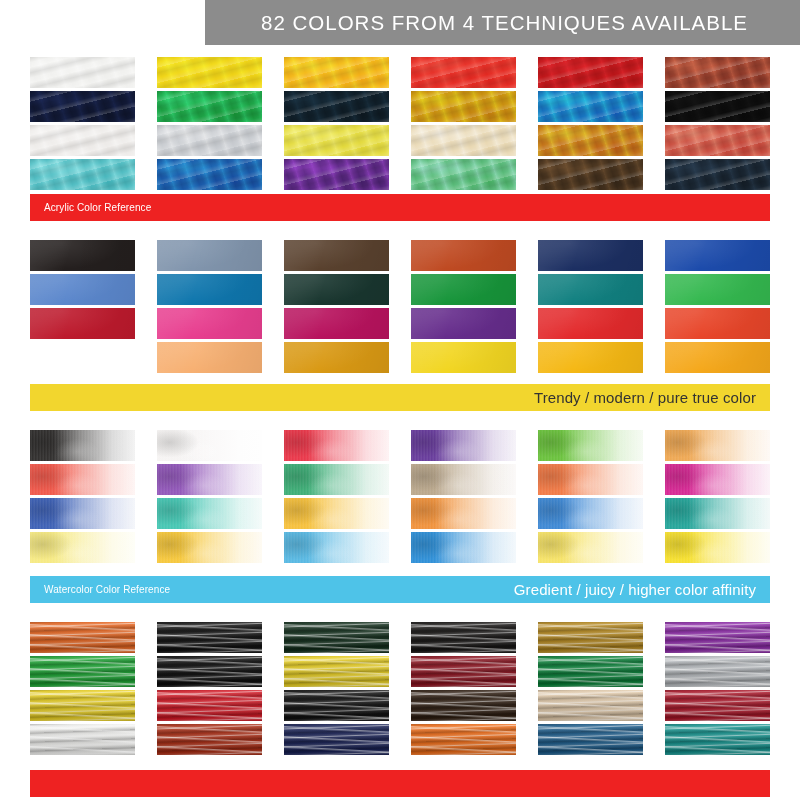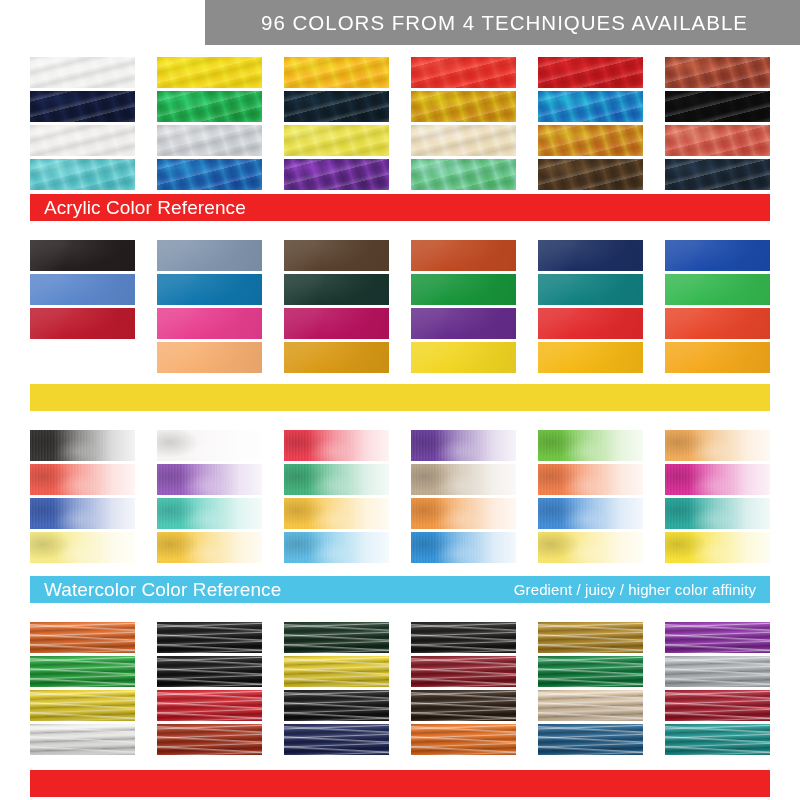--- a/index.html
+++ b/index.html
@@ -173,38 +173,38 @@
     position: absolute;
     left: 30px;
     width: 740px;
     height: 27px;
     display: flex;
     align-items: center;
     box-sizing: border-box;
     padding: 0 14px;
   }
   .label-left {
-    font-size: 19px;
+    font-size: 10px;
     white-space: nowrap;
     letter-spacing: .1px;
   }
   .label-right {
     margin-left: auto;
     font-size: 15px;
     white-space: nowrap;
     letter-spacing: .1px;
   }
 </style>
 </head>
 <body>
 
 <div id="page">
 
   <div class="header-banner">
-    <span class="header-title">96 COLORS FROM 4 TECHNIQUES AVAILABLE</span>
+    <span class="header-title">82 COLORS FROM 4 TECHNIQUES AVAILABLE</span>
   </div>
 
   <div id="sections-host">
       <div class="section">
         <div class="swatch-grid" style="top: 57px;">
           <div class="swatch-row" style="height: 31px; margin-bottom: 3px;">
             <div class="swatch tex-acrylic" title="#f2f2f0" style="background: rgb(242, 242, 240);"></div>
             <div class="swatch tex-acrylic" title="#f2d91b" style="background: rgb(242, 217, 27);"></div>
             <div class="swatch tex-acrylic" title="#f5bc1d" style="background: rgb(245, 188, 29);"></div>
             <div class="swatch tex-acrylic" title="#e8332a" style="background: rgb(232, 51, 42);"></div>
@@ -269,20 +269,21 @@
           <div class="swatch-row" style="height: 31px; margin-bottom: 3px;">
             <div class="swatch empty"></div>
             <div class="swatch tex-gouache" title="#f7b072" style="background: rgb(247, 176, 114);"></div>
             <div class="swatch tex-gouache" title="#d99914" style="background: rgb(217, 153, 20);"></div>
             <div class="swatch tex-gouache" title="#f2d622" style="background: rgb(242, 214, 34);"></div>
             <div class="swatch tex-gouache" title="#f5b814" style="background: rgb(245, 184, 20);"></div>
             <div class="swatch tex-gouache" title="#f5a81b" style="background: rgb(245, 168, 27);"></div>
           </div>
         </div>
         <div class="label-band" style="top: 384px; background: rgb(242, 214, 46); color: rgb(51, 51, 51);">
+          <span class="label-right">Trendy / modern / pure true color</span>
         </div>
       </div>
       <div class="section">
         <div class="swatch-grid" style="top: 430px;">
           <div class="swatch-row" style="height: 31px; margin-bottom: 3px;">
             <div class="swatch tex-water" title="#211f1e" style="background: linear-gradient(90deg, rgb(33, 31, 30) 0%, rgb(33, 31, 30) 22%, rgb(133, 132, 131) 48%, rgb(215, 215, 215) 78%, rgb(242, 242, 242) 100%);"></div>
             <div class="swatch tex-water" title="#f5f3f2" style="background: linear-gradient(90deg, rgb(245, 243, 242) 0%, rgb(245, 243, 242) 22%, rgb(250, 248, 248) 48%, rgb(253, 253, 253) 78%, rgb(254, 254, 254) 100%);"></div>
             <div class="swatch tex-water" title="#e8283c" style="background: linear-gradient(90deg, rgb(232, 40, 60) 0%, rgb(232, 40, 60) 22%, rgb(242, 137, 148) 48%, rgb(251, 216, 220) 78%, rgb(254, 242, 243) 100%);"></div>
             <div class="swatch tex-water" title="#5c2d94" style="background: linear-gradient(90deg, rgb(92, 45, 148) 0%, rgb(92, 45, 148) 22%, rgb(165, 140, 196) 48%, rgb(226, 217, 236) 78%, rgb(245, 242, 249) 100%);"></div>
             <div class="swatch tex-water" title="#5fbd2e" style="background: linear-gradient(90deg, rgb(95, 189, 46) 0%, rgb(95, 189, 46) 22%, rgb(167, 219, 140) 48%, rgb(226, 243, 217) 78%, rgb(245, 251, 242) 100%);"></div>

